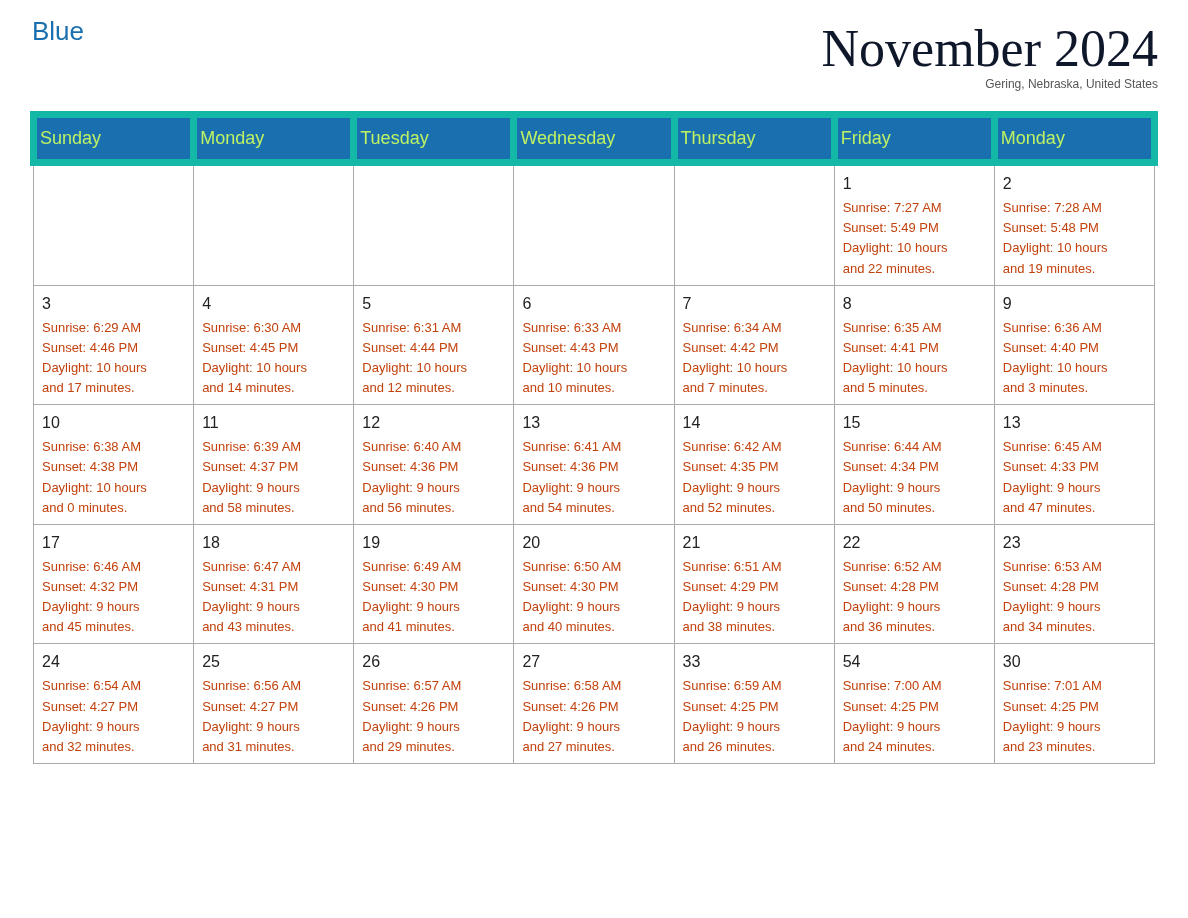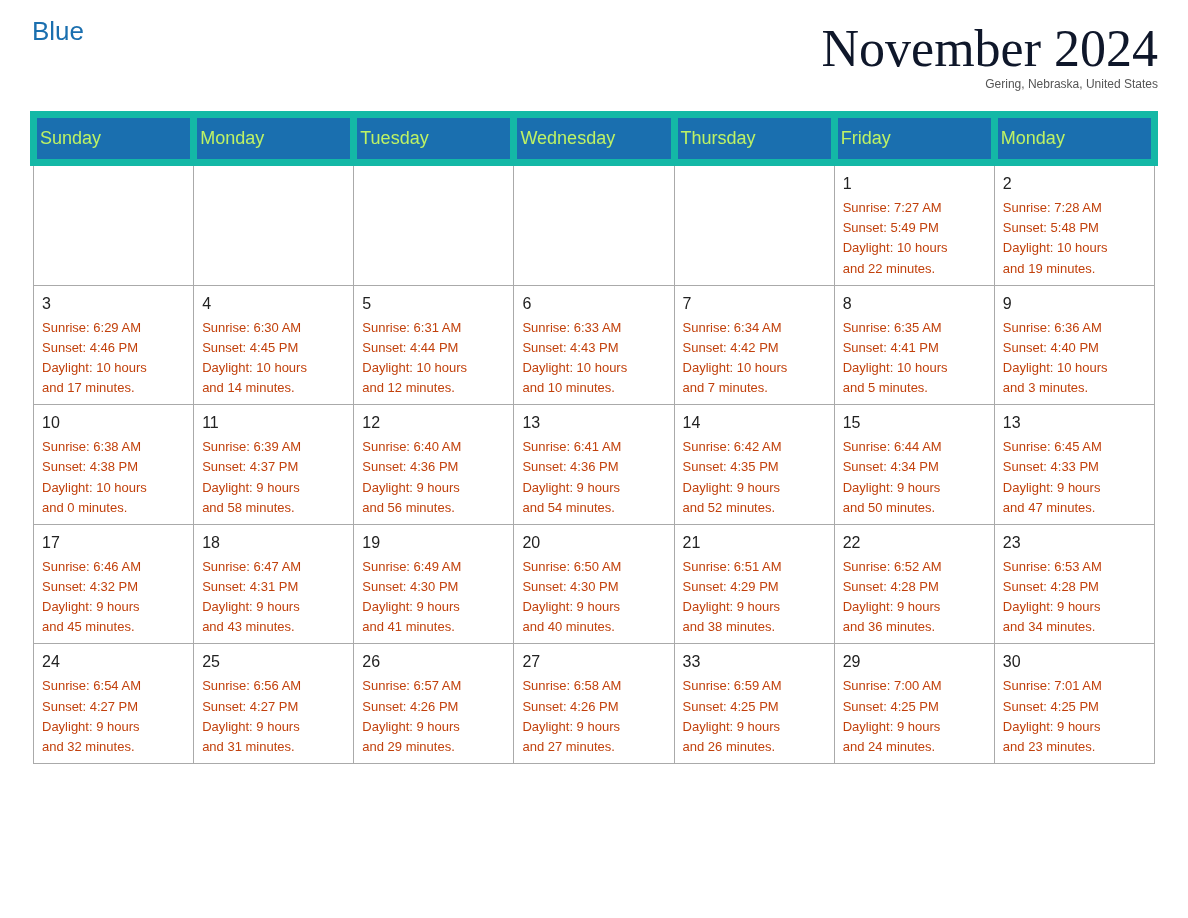--- a/index.html
+++ b/index.html
@@ -165,17 +165,17 @@
         <td><span class="day-number">21</span><span class="day-info">Sunrise: 6:51 AM<br>Sunset: 4:29 PM<br>Daylight: 9 hours<br>and 38 minutes.</span></td>
         <td><span class="day-number">22</span><span class="day-info">Sunrise: 6:52 AM<br>Sunset: 4:28 PM<br>Daylight: 9 hours<br>and 36 minutes.</span></td>
         <td><span class="day-number">23</span><span class="day-info">Sunrise: 6:53 AM<br>Sunset: 4:28 PM<br>Daylight: 9 hours<br>and 34 minutes.</span></td>
       </tr>
       <tr>
         <td><span class="day-number">24</span><span class="day-info">Sunrise: 6:54 AM<br>Sunset: 4:27 PM<br>Daylight: 9 hours<br>and 32 minutes.</span></td>
         <td><span class="day-number">25</span><span class="day-info">Sunrise: 6:56 AM<br>Sunset: 4:27 PM<br>Daylight: 9 hours<br>and 31 minutes.</span></td>
         <td><span class="day-number">26</span><span class="day-info">Sunrise: 6:57 AM<br>Sunset: 4:26 PM<br>Daylight: 9 hours<br>and 29 minutes.</span></td>
         <td><span class="day-number">27</span><span class="day-info">Sunrise: 6:58 AM<br>Sunset: 4:26 PM<br>Daylight: 9 hours<br>and 27 minutes.</span></td>
         <td><span class="day-number">33</span><span class="day-info">Sunrise: 6:59 AM<br>Sunset: 4:25 PM<br>Daylight: 9 hours<br>and 26 minutes.</span></td>
-        <td><span class="day-number">29</span><span class="day-info">Sunrise: 7:00 AM<br>Sunset: 4:25 PM<br>Daylight: 9 hours<br>and 24 minutes.</span></td>
+        <td><span class="day-number">54</span><span class="day-info">Sunrise: 7:00 AM<br>Sunset: 4:25 PM<br>Daylight: 9 hours<br>and 24 minutes.</span></td>
         <td><span class="day-number">30</span><span class="day-info">Sunrise: 7:01 AM<br>Sunset: 4:25 PM<br>Daylight: 9 hours<br>and 23 minutes.</span></td>
       </tr>
     </tbody>
 </table>
 
 </body></html>

